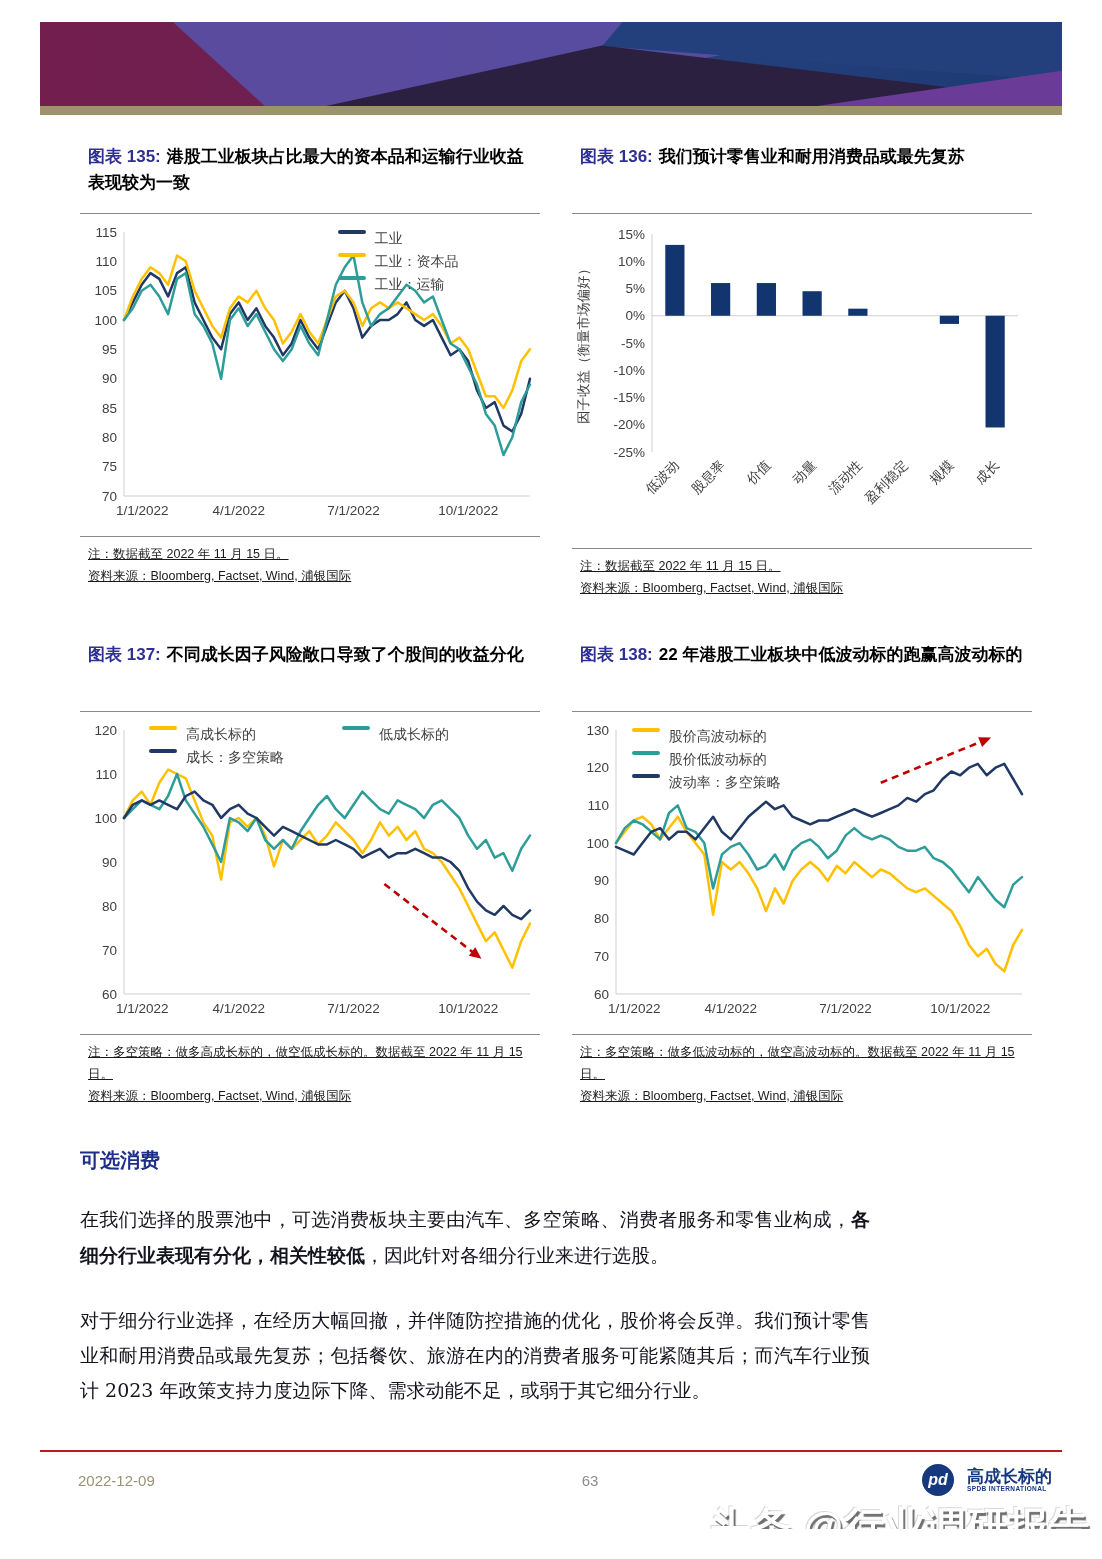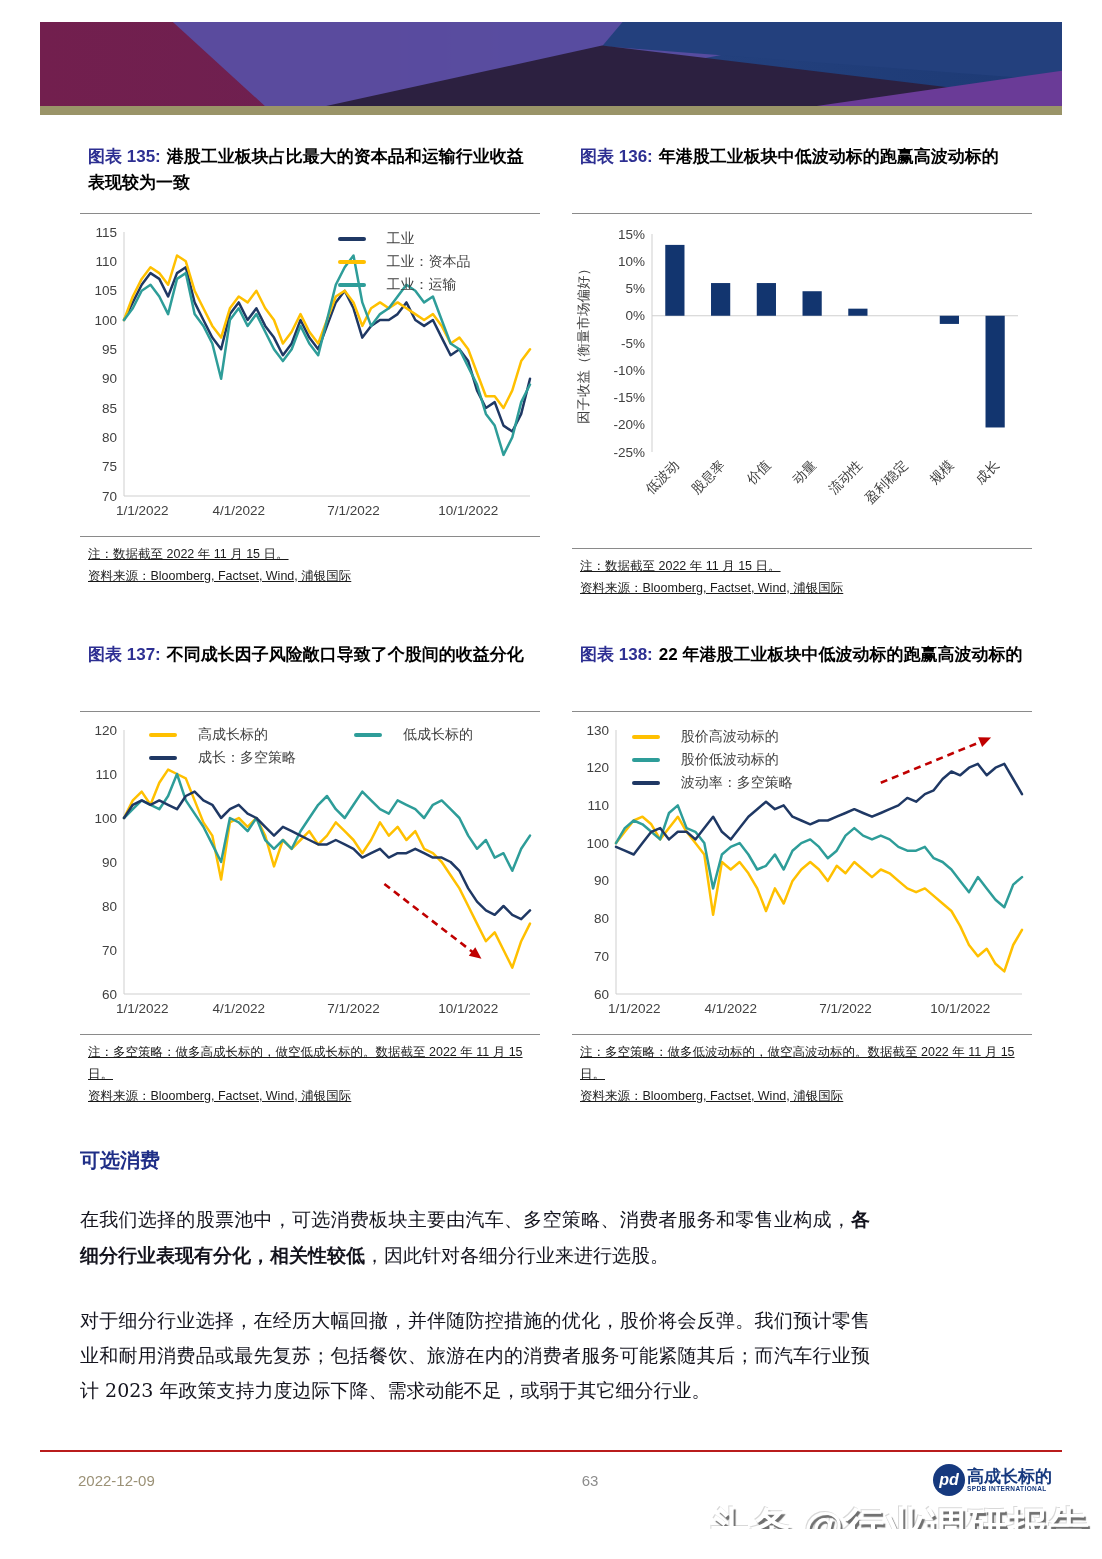--- a/index.html
+++ b/index.html
@@ -22,38 +22,38 @@
   .content { position:absolute; left:80px; top:140px; width:952px; }
   .fig-grid { display:grid; grid-template-columns:460px 460px; column-gap:32px; row-gap:38px; }
   .fig-title { font-size:17px; font-weight:bold; color:#000; line-height:1.55;
     border-bottom:1px solid #8a8a8a; padding:4px 2px 12px 8px; min-height:74px; }
   .fig-num { color:#2d2f92; margin-right:6px; }
   .chart-wrap { position:relative; margin-top:12px; }
   .tick { font-size:13.5px; fill:#404040; font-family:"Liberation Sans", sans-serif; }
   .ylab { font-size:13.5px; fill:#404040; font-family:"Liberation Sans", sans-serif; }
   .legend { position:absolute; display:flex; flex-direction:column; gap:5px;
     font-size:14px; color:#404040; }
-  .leg-item { display:flex; align-items:center; gap:21px; white-space:nowrap; }
+  .leg-item { display:flex; gap:9px; white-space:nowrap; }
   .swatch { width:28px; height:4px; border-radius:2px; flex:none; }
   .leg-0 { top:4px;  left:56%; }
   .leg-2 { top:2px;  left:15%; display:grid; grid-template-columns:auto auto; column-gap:58px; row-gap:5px; }
   .leg-3 { top:4px;  left:13%; }
   .fig-notes { border-top:1px solid #8a8a8a; margin-top:6px; padding:7px 0 0 8px;
     font-size:12.5px; color:#1a1a1a; line-height:1.75;text-decoration:underline; }
   
   .section { margin-top:40px; width:790px; font-family:"DejaVu Serif", serif; }
   .section h2 { font-size:20px; font-weight:bold; color:#1f2e87; margin-bottom:28px;
     font-family:"Liberation Sans", sans-serif; }
   .section p { font-size:19px; color:#14141e; line-height:1.85; margin-bottom:30px; text-align:justify; }
   
   .footer { position:absolute; left:40px; right:40px; top:1450px; border-top:2px solid #b91c1c;
     display:flex; align-items:center; padding:12px 0 0 38px; }
   .f-date { font-size:15px; color:#9b9176; width:300px; }
   .f-page { font-size:15px; color:#8c8c8c; flex:1; text-align:center; margin-left:40px; }
-  .f-logo { display:flex; align-items:center; gap:2px; width:300px; justify-content:flex-end; padding-right:10px; }
+  .f-logo { display:flex; align-items:center; gap:13px; width:300px; justify-content:flex-end; padding-right:10px; }
   .f-logo-mark { width:32px; height:32px; border-radius:50%; background:#16397e; color:#fff;
     font-weight:bold; font-style:italic; font-size:16px; display:flex; align-items:center; justify-content:center; }
   .f-logo-cn { font-size:17px; font-weight:bold; color:#16397e; line-height:1.05; }
   .f-logo-en { font-size:6.5px; font-weight:bold; color:#16397e; letter-spacing:.4px; }
   
   .watermark { position:absolute; right:12px; top:1499px; font-size:40px; font-weight:bold;
     color:#ffffff; text-shadow:2px 3px 1px #6f6f6f, -1px -1px 0 #d8d8d8; letter-spacing:1px; }
 </style>
 </head>
 <body>
@@ -112,21 +112,21 @@
               </div>
             </div></div>
         <div class="fig-notes">
           <div>注：数据截至 2022 年 11 月 15 日。</div>
           <div>资料来源：Bloomberg, Factset, Wind, 浦银国际</div>
         </div>
       </div>
 
       <div class="fig">
         <div class="fig-title">
-          <span class="fig-num">图表 136:</span><span>年港股工业板块中低波动标的跑赢高波动标的</span>
+          <span class="fig-num">图表 136:</span><span>我们预计零售业和耐用消费品或最先复苏</span>
         </div>
         <div class="chart-wrap"><svg viewBox="0 0 460 312" width="460" height="312">
               <line x1="80" y1="8" x2="80" y2="226" stroke="#cfcfcf" stroke-width="1"></line>
               <text x="73" y="230.5" text-anchor="end" class="tick">-25%</text>
               <text x="73" y="203.25" text-anchor="end" class="tick">-20%</text>
               <text x="73" y="176" text-anchor="end" class="tick">-15%</text>
               <text x="73" y="148.75" text-anchor="end" class="tick">-10%</text>
               <text x="73" y="121.5" text-anchor="end" class="tick">-5%</text>
               <text x="73" y="94.25" text-anchor="end" class="tick">0%</text>
               <text x="73" y="67" text-anchor="end" class="tick">5%</text>

